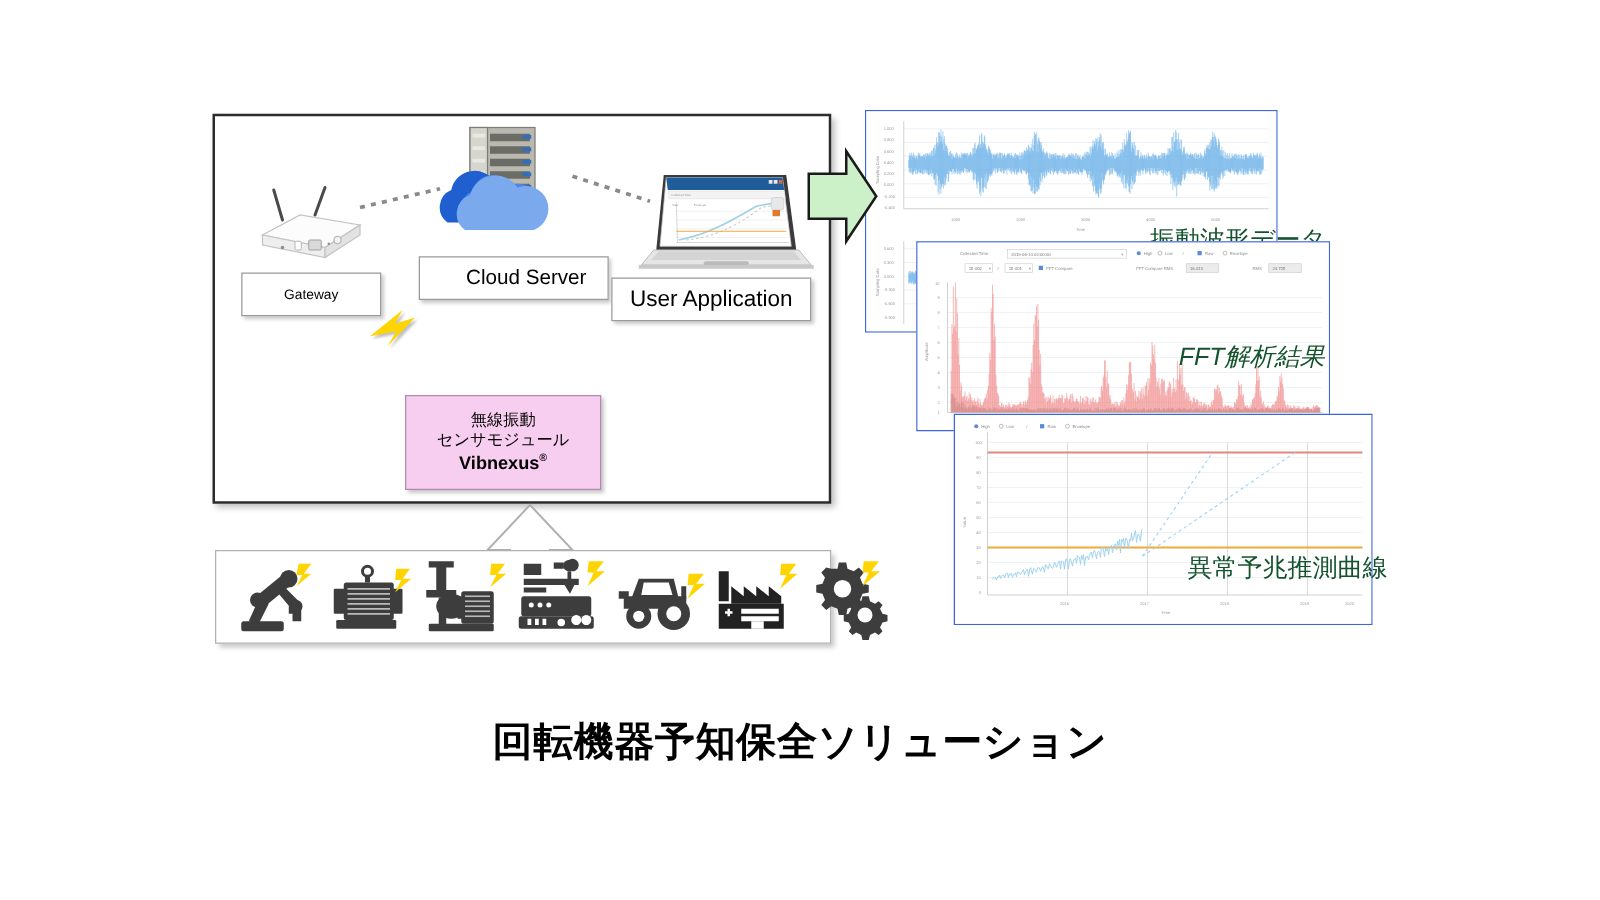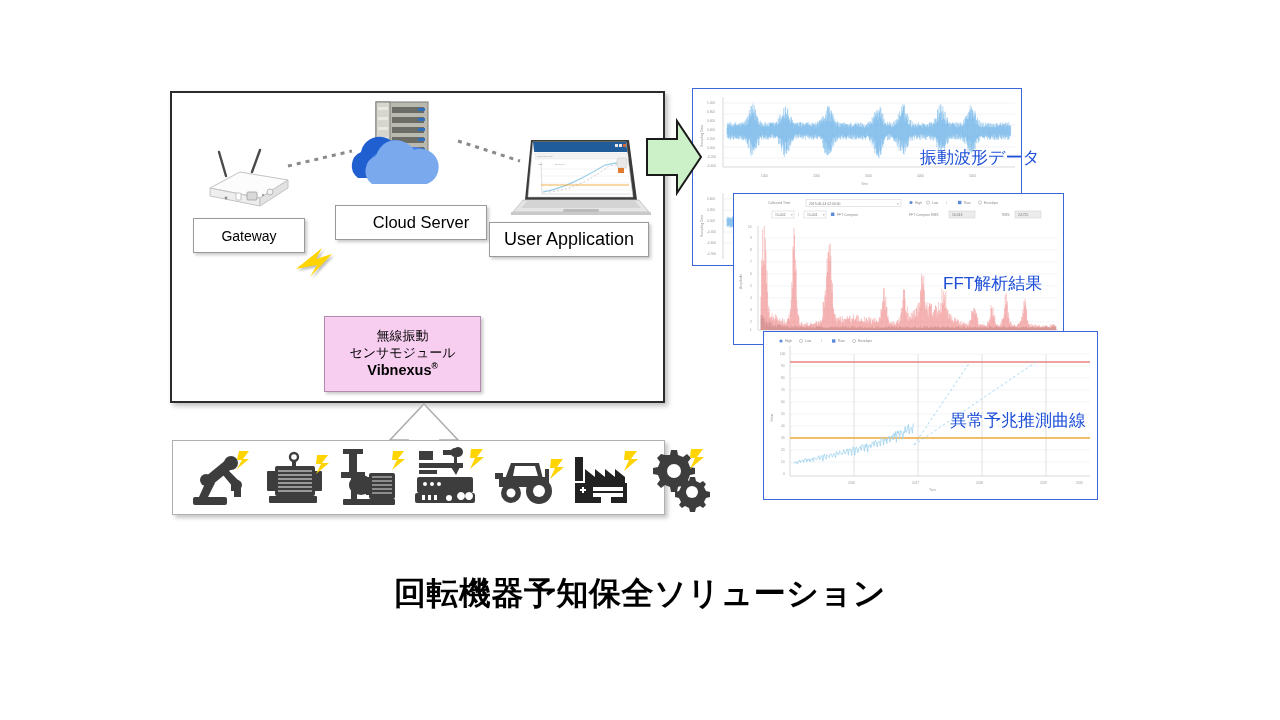--- a/index.html
+++ b/index.html
@@ -18,21 +18,21 @@
     box-sizing:border-box;
   }
 
   
   .caption-box{
     position:absolute;background:#fff;border:1px solid #9a9a9a;
     box-shadow:2px 2px 3px rgba(0,0,0,.22);
     display:flex;align-items:center;justify-content:center;
     color:#000;white-space:nowrap;
   }
-  #gateway-caption{left:193px;top:218px;width:110px;height:33px;font-size:14px;}
+  #gateway-caption{left:193px;top:218px;width:110px;height:33px;font-size:11px;}
   #cloud-caption{left:335px;top:205px;width:130px;height:33px;font-size:16.5px;padding-left:20px;}
   #userapp-caption{left:489px;top:222px;width:158px;height:33px;font-size:18px;}
 
   #vibnexus-caption{
     position:absolute;left:324px;top:316px;width:155px;height:74px;
     background:#f7cdf0;border:1px solid #b28aae;
     box-shadow:2px 2px 3px rgba(0,0,0,.22);
     display:flex;flex-direction:column;align-items:center;justify-content:center;
     line-height:1.28;color:#000;
   }
@@ -74,24 +74,24 @@
   
   .chart-panel{
     position:absolute;background:#ffffff;border:1.5px solid #3b66d8;
     box-sizing:border-box;overflow:hidden;
   }
   #chart-panel-1{left:692px;top:88px;width:330px;height:178px;}
   #chart-panel-2{left:733px;top:193px;width:331px;height:152px;}
   #chart-panel-3{left:763px;top:331px;width:335px;height:169px;}
 
   .chart-label{
-    position:absolute;color:#1d4ed8;font-size:17px;white-space:nowrap;
+    position:absolute;color:#14532d;font-size:20px;white-space:nowrap;margin-top:32px;
   }
   #chart-label-1{left:920px;top:146px;}
-  #chart-label-2{left:943px;top:272px;}
+  #chart-label-2{left:943px;top:240px;font-style:italic;}
   #chart-label-3{left:950px;top:409px;}
 
   
   #main-title{
     position:absolute;left:0;top:572px;width:1280px;text-align:center;
     font-size:32px;font-weight:bold;color:#000;letter-spacing:.5px;
   }
   svg{display:block;overflow:visible;}
   .dots{stroke:#8a8a8a;stroke-width:3;stroke-dasharray:4 5;fill:none;}
 </style>

